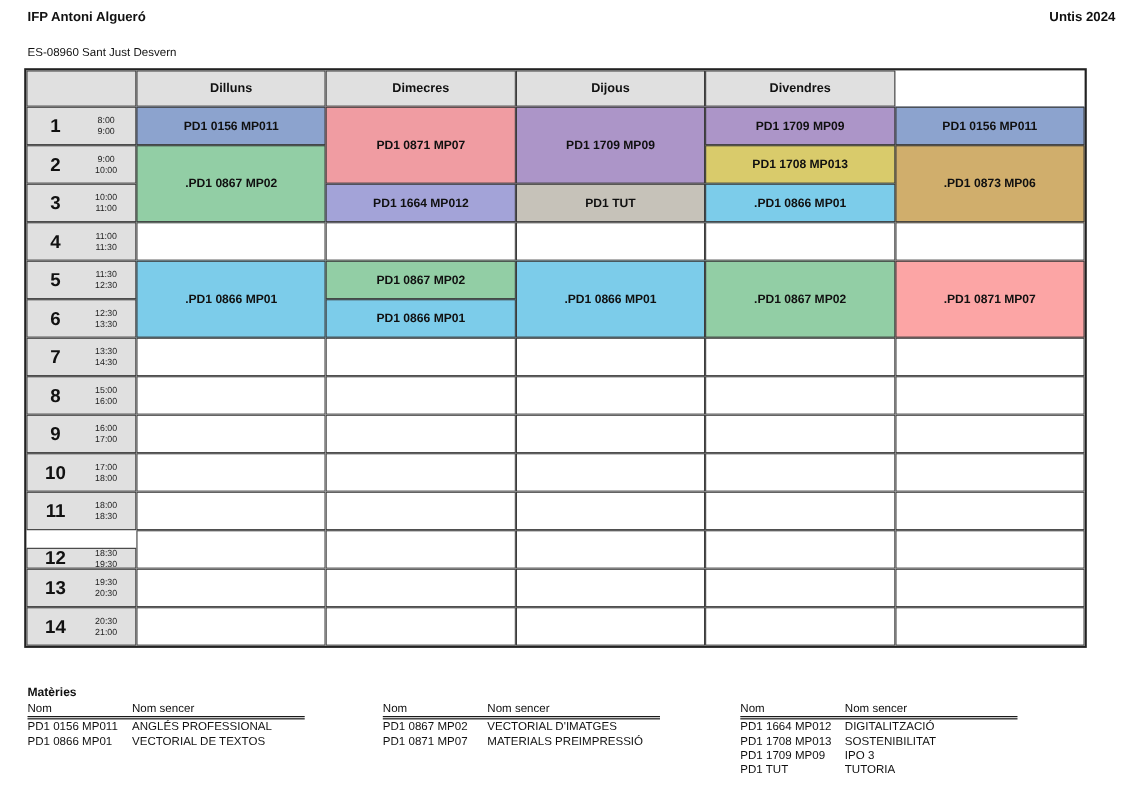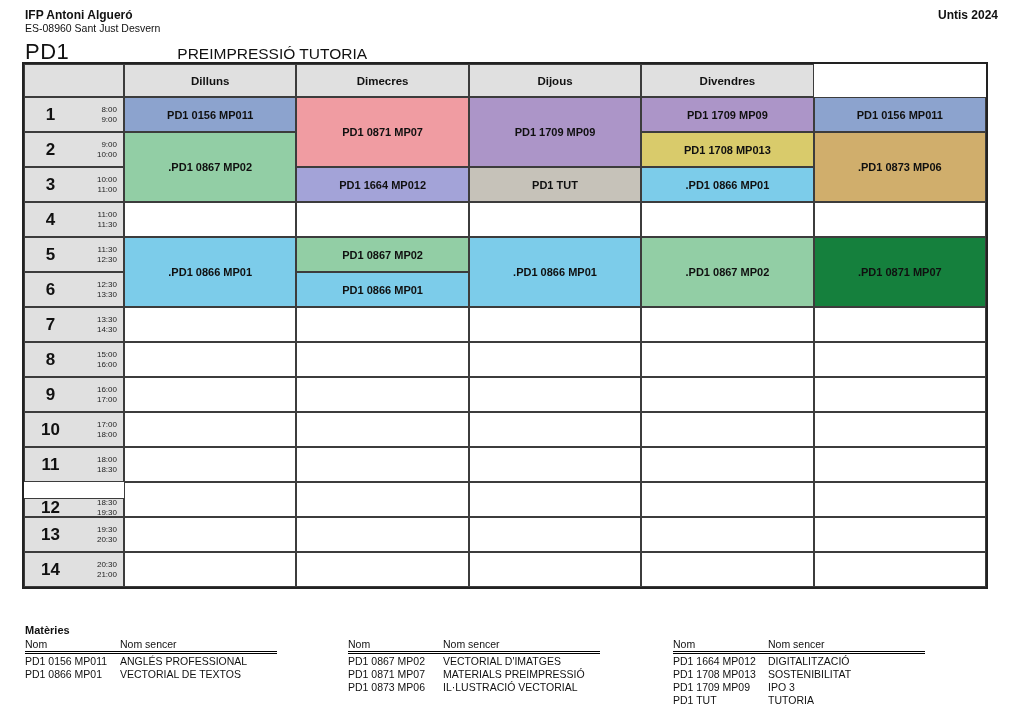--- a/index.html
+++ b/index.html
@@ -1,44 +1,44 @@
 <!DOCTYPE html>
 <html><head>
 <meta charset="utf-8">
 <style>
   html,body{margin:0;padding:0;background:#fff;}
   .page{
     position:relative;width:1024px;height:724px;background:#fff;overflow:hidden;
     font-family:"Liberation Sans", sans-serif;color:#111;
   }
   
-  .top{position:absolute;left:25px;top:8px;right:26px;}
+  .top{position:absolute;left:25px;top:8px;right:10px;}
   .school{font-weight:bold;font-size:12px;line-height:14px;}
-  .address{font-size:10.5px;line-height:13px;}
+  .address{font-size:10.5px;line-height:13px;margin-top:20px;}
   .classline{margin-top:4px;white-space:nowrap;}
   .classname{font-weight:normal;font-size:22px;letter-spacing:0.5px;}
   .doc-title{font-size:15.5px;margin-left:108px;}
   .brand{position:absolute;right:0;top:0;font-weight:bold;font-size:12px;}
   
   .grid{
     position:absolute;left:22px;top:62px;width:962px;
     display:grid;grid-template-columns:100px repeat(5,1fr);
     grid-template-rows:33px repeat(14,35px);
     border:2px solid #222;background:#fff;
   }
   .cell{border:1px solid #3c3c3c;box-sizing:border-box;}
   .head{
     background:#e0e0e0;display:flex;align-items:center;justify-content:center;
     font-weight:bold;font-size:11.5px;
   }
   .period{
     background:#e0e0e0;display:flex;align-items:center;
   }
   .pnum{flex:0 0 52%;text-align:center;font-weight:bold;font-size:17px;}
-  .ptimes{flex:1;text-align:right;padding-right:6px;font-size:8px;line-height:10px;color:#222;}
+  .ptimes{flex:1;text-align:center;padding-right:6px;font-size:8px;line-height:10px;color:#222;}
   .empty{background:#fff;}
   .block{
     position:relative;z-index:2;display:flex;align-items:center;justify-content:center;
     font-weight:bold;font-size:11px;text-align:center;color:#101010;
   }
   
   .legend{position:absolute;left:25px;top:624px;width:974px;font-size:10.5px;}
   .legend-title{font-weight:bold;font-size:11px;margin-bottom:2px;}
   .legend-group{position:absolute;top:14px;width:252px;}
   .lg-head{display:flex;border-bottom:1px solid #000;padding-bottom:1px;}
@@ -202,21 +202,21 @@
       <div class="cell block" style="grid-area: 7 / 3 / span 1; background: rgb(124, 204, 234);">PD1 0866 MP01</div>
       <div class="cell block" style="grid-area: 2 / 4 / span 2; background: rgb(172, 149, 200);">PD1 1709 MP09</div>
       <div class="cell block" style="grid-area: 4 / 4 / span 1; background: rgb(198, 194, 185);">PD1 TUT</div>
       <div class="cell block" style="grid-area: 6 / 4 / span 2; background: rgb(124, 204, 234);">.PD1 0866 MP01</div>
       <div class="cell block" style="grid-area: 2 / 5 / span 1; background: rgb(172, 149, 200);">PD1 1709 MP09</div>
       <div class="cell block" style="grid-area: 3 / 5 / span 1; background: rgb(217, 203, 107);">PD1 1708 MP013</div>
       <div class="cell block" style="grid-area: 4 / 5 / span 1; background: rgb(124, 204, 234);">.PD1 0866 MP01</div>
       <div class="cell block" style="grid-area: 6 / 5 / span 2; background: rgb(146, 206, 165);">.PD1 0867 MP02</div>
       <div class="cell block" style="grid-area: 2 / 6 / span 1; background: rgb(140, 163, 206);">PD1 0156 MP011</div>
       <div class="cell block" style="grid-area: 3 / 6 / span 2; background: rgb(208, 174, 108);">.PD1 0873 MP06</div>
-      <div class="cell block" style="grid-area: 6 / 6 / span 2; background: #15803d;">.PD1 0871 MP07</div>
+      <div class="cell block" style="grid-area: 6 / 6 / span 2; background: #fca5a5;">.PD1 0871 MP07</div>
     </div>
 
   <div class="legend">
     <div class="legend-title">Matèries</div>
     <div id="legend-groups">
         <div class="legend-group" style="left: 0px;">
           <div class="lg-head">
             <span class="lg-nom">Nom</span>
             <span class="lg-sencer">Nom sencer</span>
           </div>
@@ -238,24 +238,20 @@
           </div>
           <div class="lg-rows">
             <div class="lg-row">
               <span class="lg-nom">PD1 0867 MP02</span>
               <span class="lg-sencer">VECTORIAL D'IMATGES</span>
             </div>
             <div class="lg-row">
               <span class="lg-nom">PD1 0871 MP07</span>
               <span class="lg-sencer">MATERIALS PREIMPRESSIÓ</span>
             </div>
-            <div class="lg-row">
-              <span class="lg-nom">PD1 0873 MP06</span>
-              <span class="lg-sencer">IL·LUSTRACIÓ VECTORIAL</span>
-            </div>
           </div>
         </div>
         <div class="legend-group" style="left: 648px;">
           <div class="lg-head">
             <span class="lg-nom">Nom</span>
             <span class="lg-sencer">Nom sencer</span>
           </div>
           <div class="lg-rows">
             <div class="lg-row">
               <span class="lg-nom">PD1 1664 MP012</span>

